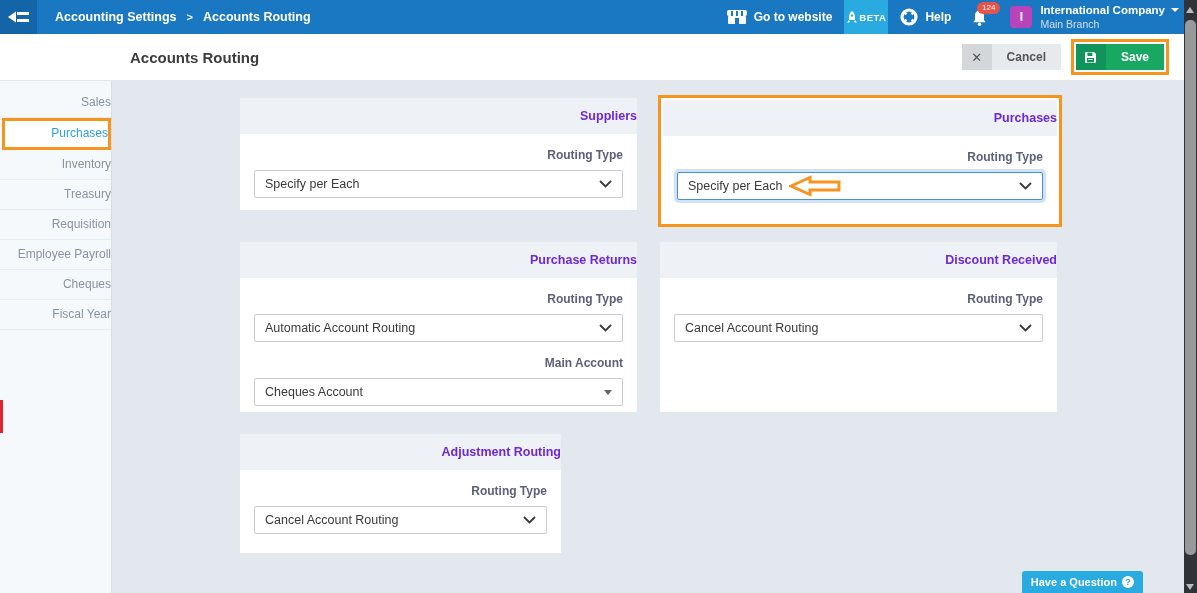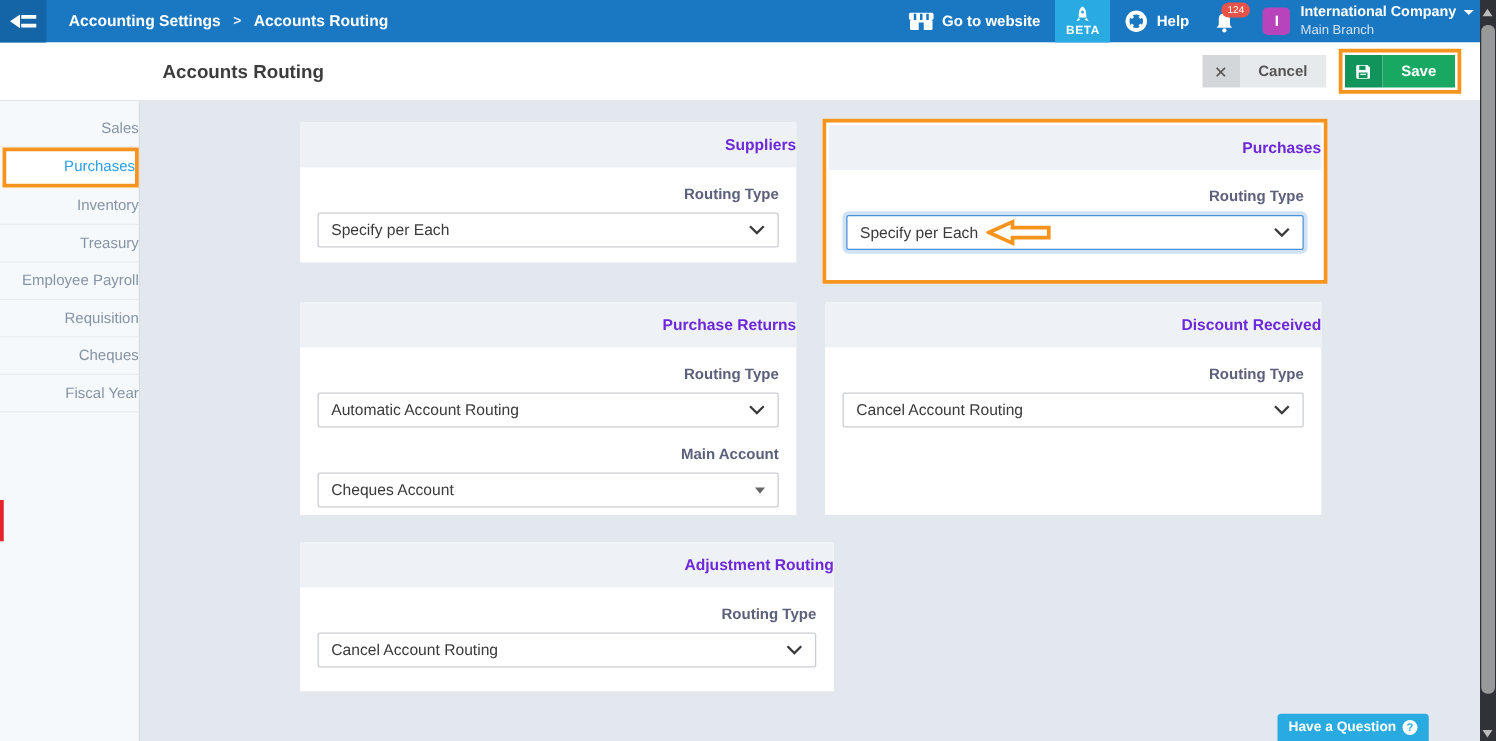--- a/index.html
+++ b/index.html
@@ -7,21 +7,21 @@
   body { font-family:"Liberation Sans", sans-serif; background:#e3e8ee; }
   .page { position:relative; width:1197px; height:593px; overflow:hidden; }
 
   
   .topbar { height:34px; background:#1a77c2; display:flex; align-items:stretch; color:#fff; }
   .menu-btn { width:37px; background:#1465a7; display:flex; align-items:center; justify-content:center; cursor:pointer; flex:0 0 auto; }
   .breadcrumb { display:flex; align-items:center; gap:10px; margin-left:18px; font-size:12.5px; font-weight:bold; }
   .breadcrumb .sep { font-size:11px; font-weight:bold; opacity:.9; }
   .topbar-right { margin-left:auto; display:flex; align-items:stretch; margin-right:18px; }
   .tb-item { display:flex; align-items:center; gap:7px; font-size:12px; font-weight:bold; padding:0 12px; cursor:pointer; }
-  .beta-block { width:44px; background:#29abe2; display:flex; flex-direction:column; align-items:center; justify-content:center; gap:1px; font-size:9.5px; font-weight:bold; letter-spacing:.5px; cursor:pointer; }
+  .beta-block { width:44px; background:#29abe2; display:flex; align-items:center; justify-content:center; gap:1px; font-size:9.5px; font-weight:bold; letter-spacing:.5px; cursor:pointer; }
   .bell-wrap { position:relative; display:flex; align-items:center; padding:0 14px 0 8px; cursor:pointer; }
   .badge { position:absolute; top:2px; right:2px; background:#e85349; color:#fff; font-size:8px; font-weight:normal; padding:2px 5px; border-radius:7px; line-height:1; }
   .avatar { width:22px; height:22px; border-radius:4px; background:#b844bc; color:#fff; font-size:12px; font-weight:bold; display:flex; align-items:center; justify-content:center; align-self:center; margin:0 8px; cursor:pointer; }
   .company { display:flex; flex-direction:column; justify-content:center; line-height:1.25; cursor:pointer; }
   .company-top { display:flex; align-items:center; gap:6px; font-size:11.5px; font-weight:bold; }
   .branch { font-size:10.5px; color:#cfe0f2; }
   .caret-down { width:0; height:0; border-left:4px solid transparent; border-right:4px solid transparent; border-top:4px solid #fff; }
 
   
   .pageheader { height:47px; background:#fff; display:flex; align-items:center; border-bottom:1px solid #e3e6ea; }
@@ -52,21 +52,21 @@
   .select .chev { margin-left:auto; display:flex; align-items:center; }
   .select.focused { border:1px solid #4a90d9; box-shadow:0 0 0 3px #cfe2f6; }
   .field + .field { margin-top:14px; }
   .tri-caret { width:0; height:0; border-left:4px solid transparent; border-right:4px solid transparent; border-top:5px solid #666; margin-left:auto; }
 
   .card-suppliers { left:128px; top:17px;  width:397px; height:112px; }
   .purchases-highlight { position:absolute; left:546px; top:14px; width:404px; height:132px; border:3px solid #f7941e; padding:2px; background:#fff; }
   .card-purchases { position:static; width:100%; height:100%; }
   .card-purchase-returns { left:128px; top:161px; width:397px; height:170px; }
   .card-discount { left:548px; top:161px; width:397px; height:170px; }
-  .card-adjustment { left:128px; top:353px; width:427px; height:119px; }
+  .card-adjustment { left:128px; top:353px; width:321px; height:119px; }
 
   .annot-arrow { margin-left:6px; flex:0 0 auto; }
 
   
   .red-strip { position:absolute; left:0; top:400px; width:3px; height:33px; background:#e3242b; cursor:pointer; }
   .have-question { position:absolute; right:54px; bottom:0; height:22px; background:#29abe2; color:#fff; font-size:11px; font-weight:bold; display:flex; align-items:center; gap:5px; padding:3px 9px; border-radius:3px 3px 0 0; cursor:pointer; }
   .q-circle { width:12px; height:12px; background:#fff; color:#29abe2; border-radius:50%; font-size:9px; font-weight:bold; display:flex; align-items:center; justify-content:center; }
 
   
   .scrollbar { position:absolute; right:0; top:0; width:13px; height:593px; background:#2f3337; z-index:50; }
@@ -172,22 +172,22 @@
     </div>
   </div>
 
   <div class="content">
 
     <div class="sidebar">
       <div class="side-item">Sales</div>
       <div class="side-item active">Purchases</div>
       <div class="side-item">Inventory</div>
       <div class="side-item">Treasury</div>
+      <div class="side-item">Requisition</div>
       <div class="side-item">Employee Payroll</div>
-      <div class="side-item">Requisition</div>
       <div class="side-item">Cheques</div>
       <div class="side-item">Fiscal Year</div>
     </div>
 
     <div class="main">
 
       <div class="card card-suppliers">
         <div class="card-header">Suppliers</div>
         <div class="card-body">
           <div class="field">

